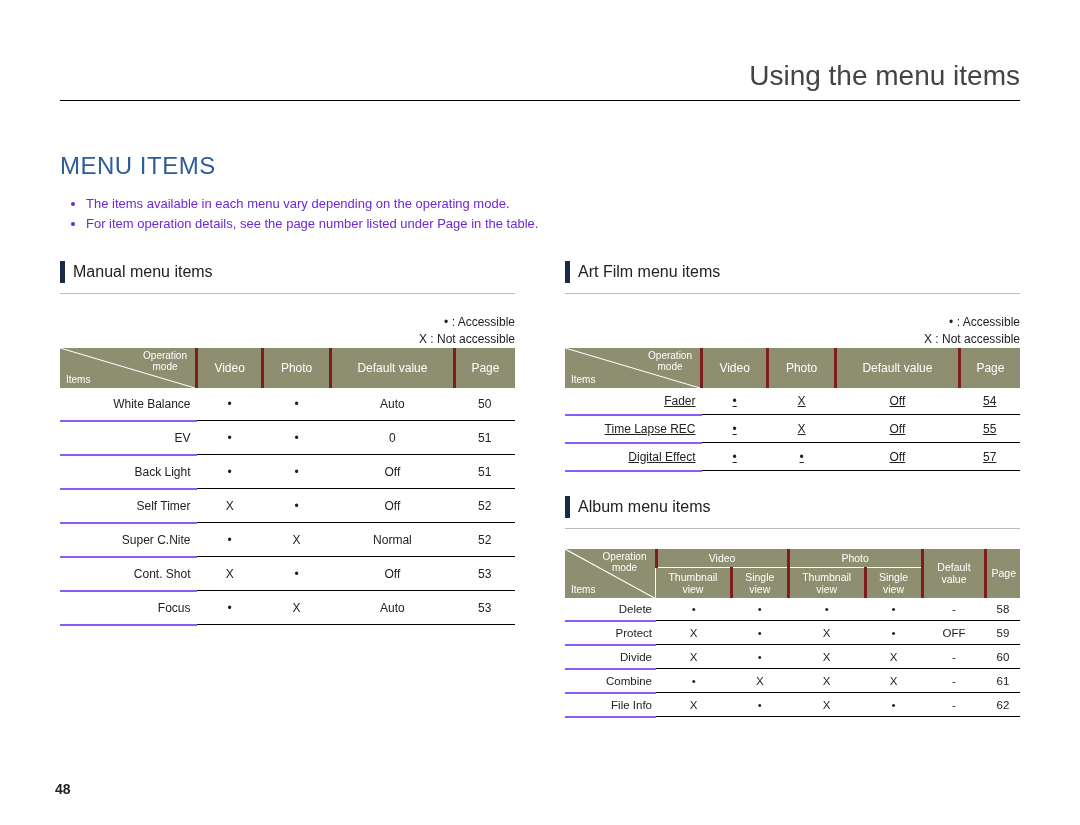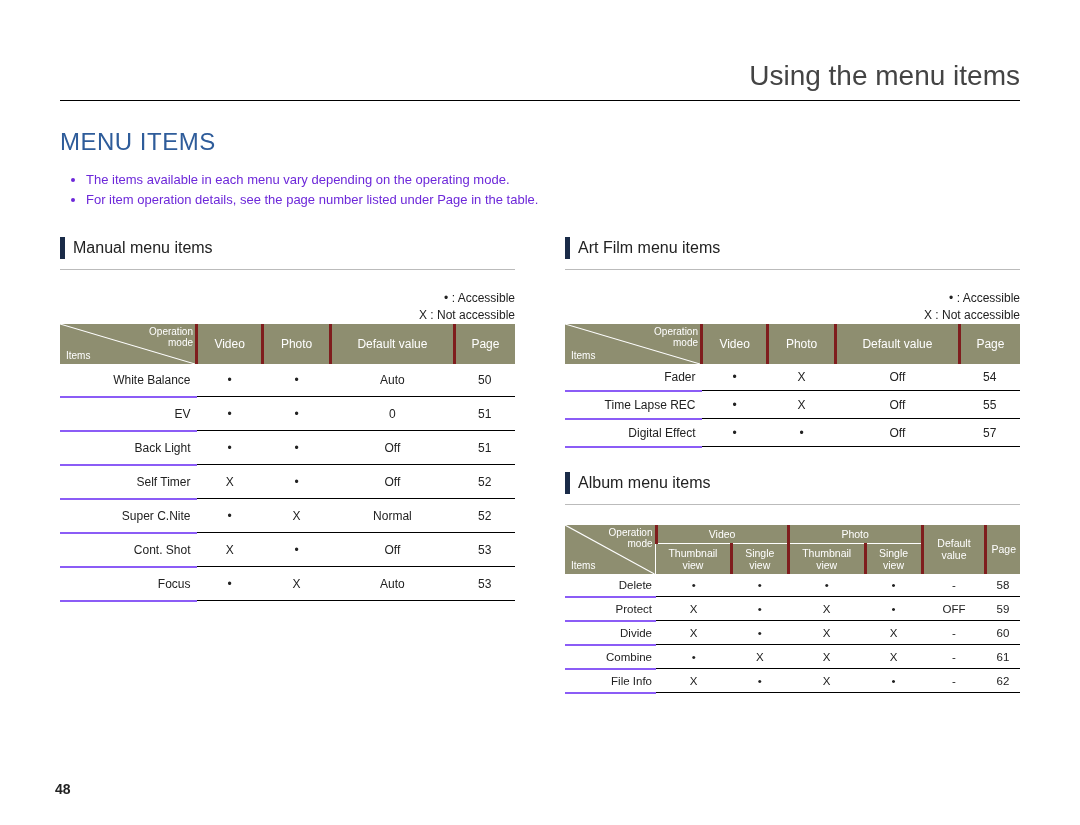--- a/index.html
+++ b/index.html
@@ -1,40 +1,40 @@
 <!DOCTYPE html>
 <html><head>
 <meta charset="utf-8">
 <style>
   * { box-sizing: border-box; margin: 0; padding: 0; }
   html, body { width: 1080px; height: 825px; background: #fff; font-family: Arial, Helvetica, sans-serif; color: #222; }
-  .page { padding: 58px 60px 30px 60px; position: relative; height: 100%; }
+  .page { padding: 82px 60px 30px 60px; position: relative; height: 100%; }
   .hdr-line { border-top: 1px solid #000; position: absolute; top: 100px; left: 60px; right: 60px; }
   .hdr-title { position: absolute; top: 60px; right: 60px; font-size: 28px; font-weight: 300; color: #444; background: #fff; padding-left: 20px; }
   .section { margin-top: 70px; }
   .section h1 { font-size: 24px; color: #2e5c9a; font-weight: 400; letter-spacing: 0.5px; margin-bottom: 14px; }
   .bullets { font-size: 13px; color: #6d28d9; margin-left: 10px; }
   .bullets li { list-style: disc; margin-left: 16px; line-height: 1.5; }
   .cols { display: flex; gap: 50px; margin-top: 28px; }
   .col { flex: 1; min-width: 0; }
   .subhead-row { display: flex; align-items: center; margin-bottom: 10px; }
   .left-bar { width: 5px; height: 22px; background: #1a2b48; margin-right: 8px; }
   .subhead { font-size: 16px; font-weight: 400; color: #222; }
   .sub-underline { border-bottom: 1px solid #bbb; margin-bottom: 20px; }
   .legend { font-size: 12px; text-align: right; line-height: 1.4; color: #222; }
   table { border-collapse: collapse; width: 100%; font-size: 12px; }
   th { background: #8e8e70; color: #fff; font-weight: 400; padding: 5px 6px; text-align: center; border-left: 3px solid #7f1d1d; }
   th:first-child { border-left: none; }
   .th-corner { text-align: right; position: relative; height: 40px; vertical-align: top; padding: 3px 6px; }
-  .th-corner .top { position: absolute; top: 2px; right: 2px; font-size: 10px; text-align: right; line-height: 1.1; }
+  .th-corner .top { position: absolute; top: 2px; right: 8px; font-size: 10px; text-align: center; line-height: 1.1; }
   .th-corner .bot { position: absolute; bottom: 3px; left: 6px; font-size: 10px; }
   .th-corner .diag { position: absolute; left:0; top:0; width:100%; height:100%; }
   td { border-bottom: 1px solid #000; padding: 9px 6px; text-align: center; }
   td.first { text-align: right; padding-left: 14px; border-bottom: 2px solid #8b5cf6; }
-  .t2 td { padding: 6px 6px; }
+  .t2 td { padding: 6px 6px; text-decoration: underline; }
   .t3 td { padding: 5px 4px; font-size: 11.5px; }
   .t3 th { font-size: 10.5px; padding: 3px 4px; }
   .page-num { position: absolute; left: 55px; bottom: 28px; font-size: 14px; font-weight: 700; color: #222; }
   .stack-top { border-bottom: 1px solid #fff !important; }
 </style>
 </head>
 <body>
 
 <div class="page">
   <div class="hdr-title">Using the menu items</div>

